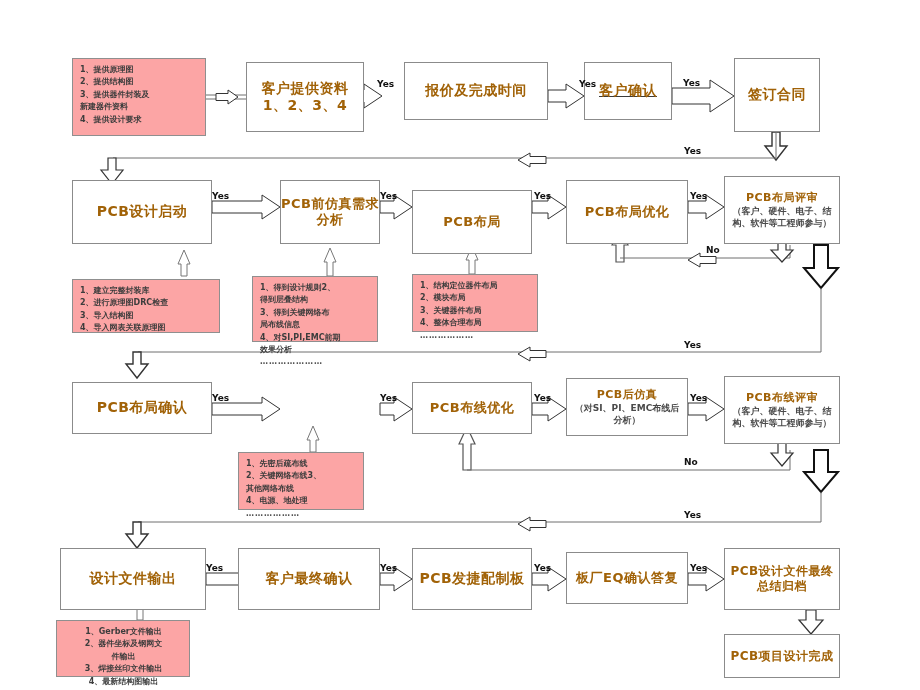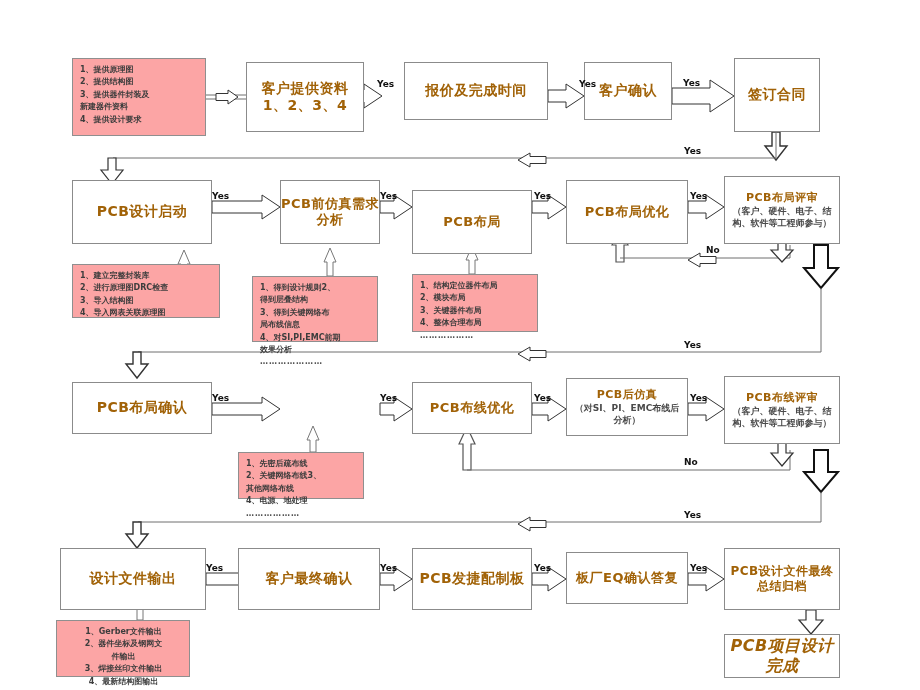--- a/index.html
+++ b/index.html
@@ -268,21 +268,21 @@
 
   <div class="node big" style="left:246px; top:62px; width:118px; height:70px;">
     <div class="title">客户提供资料</div>
     <div class="title">1、2、3、4</div>
   </div>
 
   <div class="node big" style="left:404px; top:62px; width:144px; height:58px;">
     <div class="title">报价及完成时间</div>
   </div>
 
-  <div class="node big" style="left:584px; top:62px; width:88px; height:58px;">
+  <div class="node big" style="left:584px; top:62px; width:88px; height:58px;text-decoration:underline;">
     <div class="title">客户确认</div>
   </div>
 
   <div class="node big" style="left:734px; top:58px; width:86px; height:74px;">
     <div class="title">签订合同</div>
   </div>
 
   <div class="node big" style="left:72px; top:180px; width:140px; height:64px;">
     <div class="title">PCB设计启动</div>
   </div>
@@ -297,21 +297,21 @@
 
   <div class="node" style="left:566px; top:180px; width:122px; height:64px;">
     <div class="title">PCB布局优化</div>
   </div>
 
   <div class="node" style="left:724px; top:176px; width:116px; height:68px;">
     <div class="title" style="font-size:11px;">PCB布局评审</div>
     <div class="subtitle">（客户、硬件、电子、结构、软件等工程师参与）</div>
   </div>
 
-  <div class="note" style="left:72px; top:264px; width:148px; height:54px;">
+  <div class="note" style="left:72px; top:279px; width:148px; height:54px;">
     <div>1、建立完整封装库</div>
     <div>2、进行原理图DRC检查</div>
     <div>3、导入结构图</div>
     <div>4、导入网表关联原理图</div>
   </div>
 
   <div class="note" style="left:252px; top:276px; width:126px; height:66px;">
     <div>1、得到设计规则2、</div>
     <div>得到层叠结构</div>
     <div>3、得到关键网络布</div>
@@ -341,21 +341,21 @@
   <div class="node" style="left:566px; top:378px; width:122px; height:58px;">
     <div class="title" style="font-size:11px;">PCB后仿真</div>
     <div class="subtitle">（对SI、PI、EMC布线后分析）</div>
   </div>
 
   <div class="node" style="left:724px; top:376px; width:116px; height:68px;">
     <div class="title" style="font-size:11px;text-align:center;">PCB布线评审</div>
     <div class="subtitle">（客户、硬件、电子、结构、软件等工程师参与）</div>
   </div>
 
-  <div class="note" style="left:238px; top:452px; width:126px; height:47px;">
+  <div class="note" style="left:238px; top:452px; width:126px; height:58px;">
     <div>1、先密后疏布线</div>
     <div>2、关键网络布线3、</div>
     <div>其他网络布线</div>
     <div>4、电源、地处理</div>
     <div class="dots">………………</div>
   </div>
 
   <div class="node big" style="left:60px; top:548px; width:146px; height:62px;">
     <div class="title">设计文件输出</div>
   </div>
@@ -370,21 +370,21 @@
 
   <div class="node" style="left:566px; top:552px; width:122px; height:52px;">
     <div class="title">板厂EQ确认答复</div>
   </div>
 
   <div class="node" style="left:724px; top:548px; width:116px; height:62px;">
     <div class="title" style="font-size:12px;">PCB设计文件最终总结归档</div>
   </div>
 
   <div class="node" style="left:724px; top:634px; width:116px; height:44px;">
-    <div class="title" style="font-size:16px;font-style:italic;">PCB项目设计完成</div>
+    <div class="title" style="font-size:12px;">PCB项目设计完成</div>
   </div>
 
   <div class="note center" style="left:56px; top:620px; width:134px; height:57px;">
     <div>1、Gerber文件输出</div>
     <div>2、器件坐标及钢网文</div>
     <div>件输出</div>
     <div>3、焊接丝印文件输出</div>
     <div>4、最新结构图输出</div>
     <div class="dots">………………</div>
   </div>

